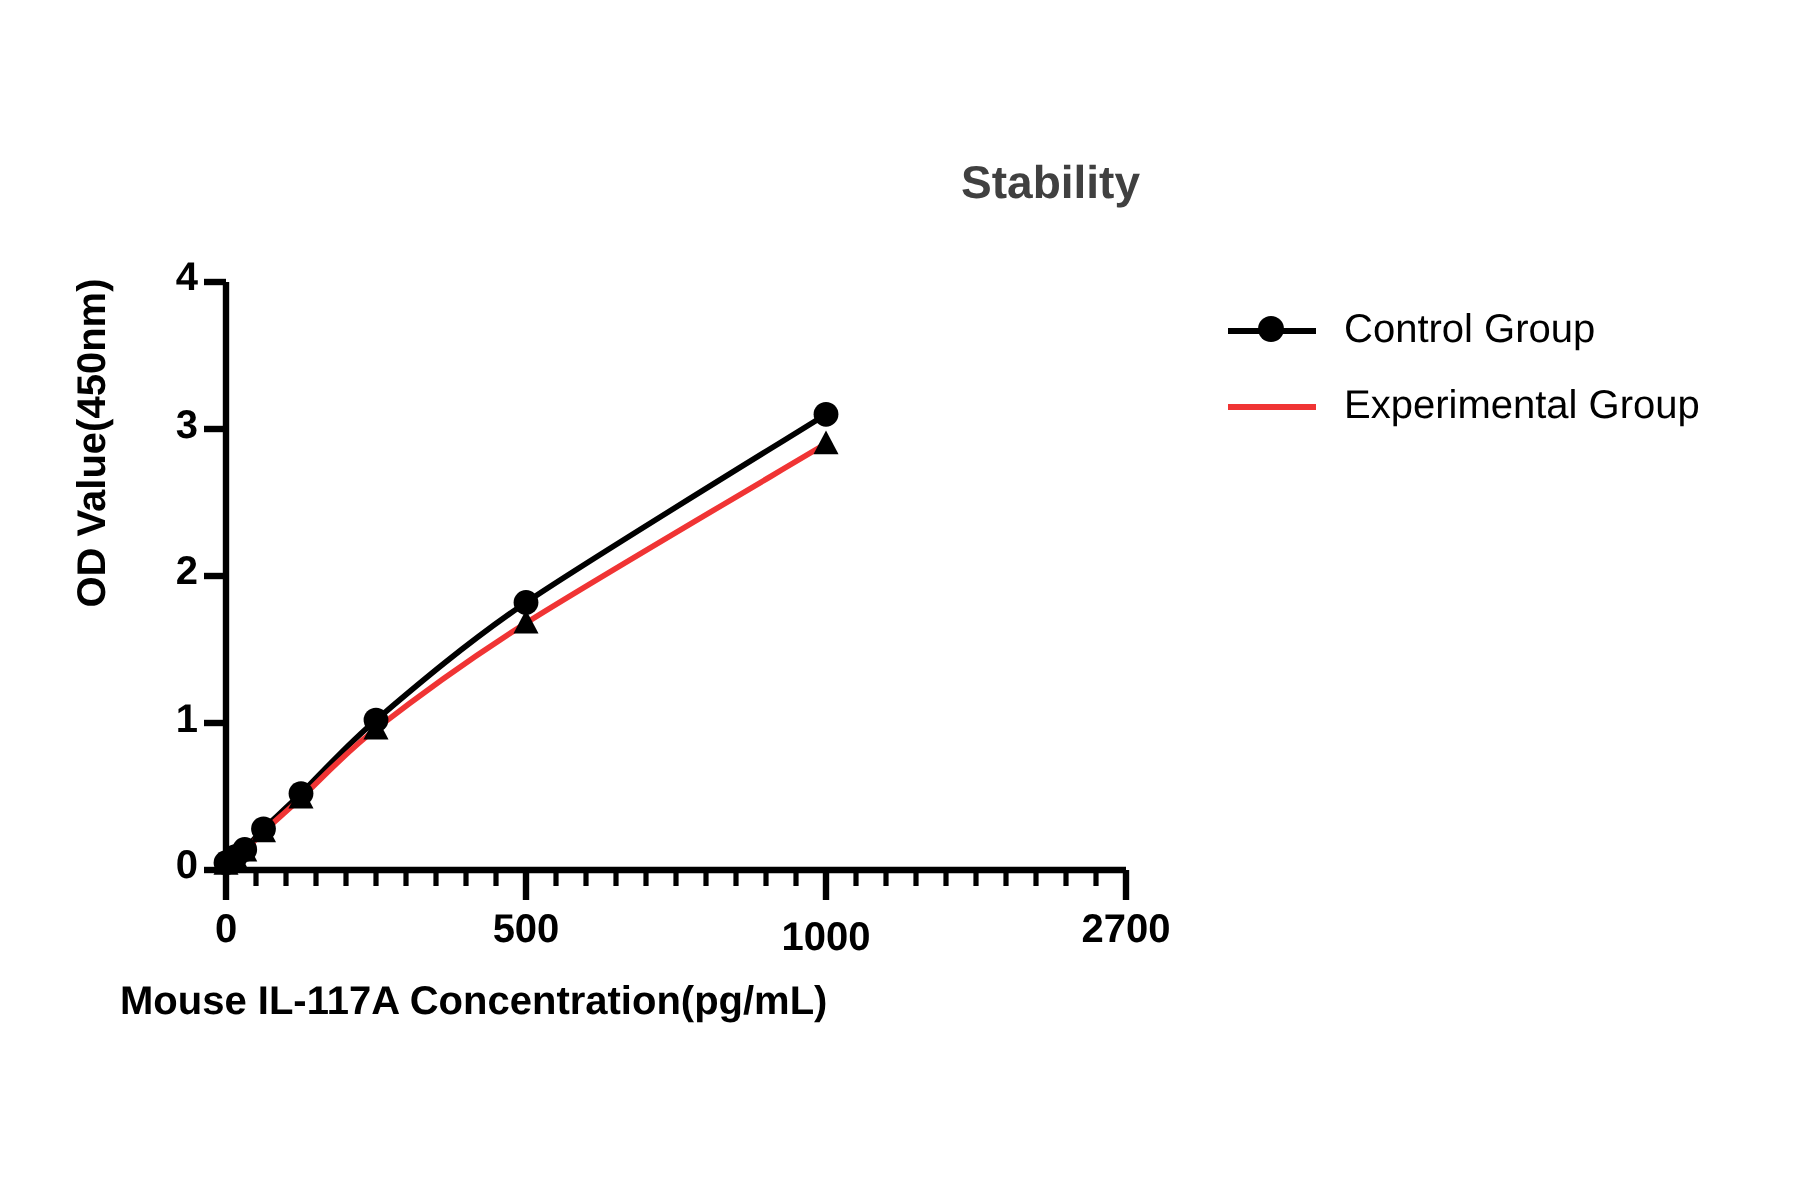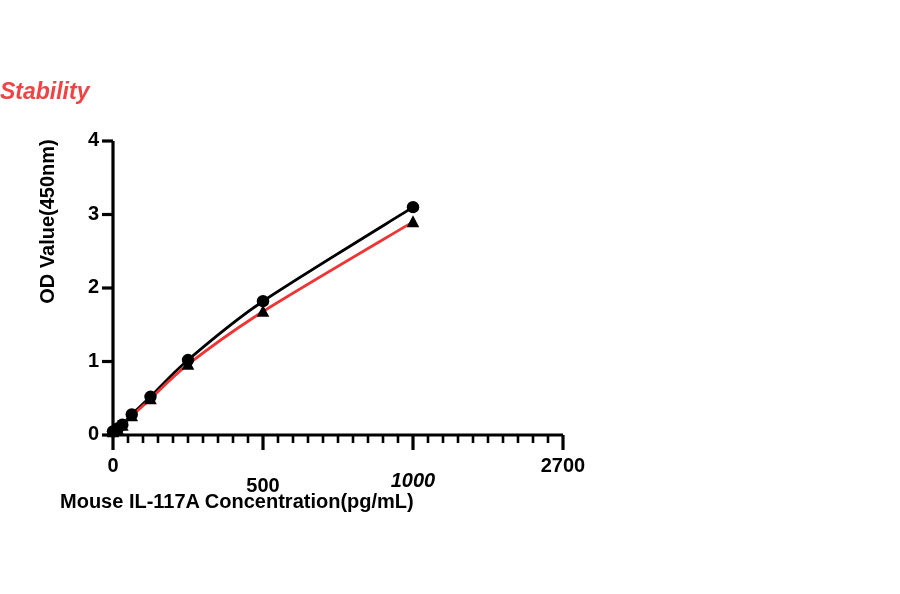--- a/index.html
+++ b/index.html
@@ -18,26 +18,25 @@
     position: absolute;
     left: 0; top: 0;
     width: 900px;
     height: 594px;
   }
   .chart-title {
     position: absolute;
     left: 0;
     top: 78px;
     width: 570px;
-    text-align: left;
+    text-align: right;
     font-size: 23px;
     font-weight: bold;
-    color: #ef4444;
+    color: #404040;
     letter-spacing: 0px;
-    font-style: italic;
   }
   .ylabel {
     position: absolute;
     left: -63px;
     top: 210px;
     width: 220px;
     text-align: center;
     font-size: 20px;
     font-weight: bold;
     color: #000;
@@ -120,22 +119,22 @@
   <div class="ylabel">OD Value(450nm)</div>
   <div class="xlabel">Mouse IL-117A Concentration(pg/mL)</div>
 
   <div id="tick-labels">
       <div class="ytick-label" style="left: 65px; top: 422px;">0</div>
       <div class="ytick-label" style="left: 65px; top: 348.5px;">1</div>
       <div class="ytick-label" style="left: 65px; top: 275px;">2</div>
       <div class="ytick-label" style="left: 65px; top: 201.5px;">3</div>
       <div class="ytick-label" style="left: 65px; top: 128px;">4</div>
       <div class="xtick-label" style="left: 68px; top: 454px;">0</div>
-      <div class="xtick-label" style="left: 218px; top: 454px; margin-top: 20px;">500</div>
-      <div class="xtick-label" style="left: 368px; top: 469px; font-style: italic;">1000</div>
+      <div class="xtick-label" style="left: 218px; top: 454px;">500</div>
+      <div class="xtick-label" style="left: 368px; top: 458px;">1000</div>
       <div class="xtick-label" style="left: 518px; top: 454px;">2700</div>
     </div>
 
   <svg id="plot" width="900" height="594" style="position:absolute;left:0;top:0;">
       <line x1="113" y1="141" x2="113" y2="435" stroke="#000" stroke-width="3.2"></line>
       <line x1="113" y1="435" x2="563" y2="435" stroke="#000" stroke-width="3.2"></line>
       <line x1="113" y1="435" x2="102" y2="435" stroke="#000" stroke-width="3.2"></line>
       <line x1="113" y1="361.5" x2="102" y2="361.5" stroke="#000" stroke-width="3.2"></line>
       <line x1="113" y1="288" x2="102" y2="288" stroke="#000" stroke-width="3.2"></line>
       <line x1="113" y1="214.5" x2="102" y2="214.5" stroke="#000" stroke-width="3.2"></line>
@@ -184,14 +183,29 @@
       <polygon points="113,425.46 106.73,437.34 119.27,437.34" fill="#000"></polygon>
       <polygon points="117.68,422.52 111.41000000000001,434.4 123.95,434.4" fill="#000"></polygon>
       <polygon points="122.36,418.84499999999997 116.09,430.72499999999997 128.63,430.72499999999997" fill="#000"></polygon>
       <polygon points="131.75,409.28999999999996 125.48,421.16999999999996 138.02,421.16999999999996" fill="#000"></polygon>
       <polygon points="150.5,392.385 144.23,404.265 156.77,404.265" fill="#000"></polygon>
       <polygon points="188,357.84 181.73,369.71999999999997 194.27,369.71999999999997" fill="#000"></polygon>
       <polygon points="263,304.91999999999996 256.73,316.79999999999995 269.27,316.79999999999995" fill="#000"></polygon>
       <polygon points="413,215.25 406.73,227.13 419.27,227.13" fill="#000"></polygon>
     </svg>
 
+  <div class="legend">
+    <div class="legend-row">
+      <span class="legend-key">
+        <span class="legend-line" style="background:#000"></span>
+        <span class="legend-dot" style="background:#000"></span>
+      </span>
+      <span class="legend-text">Control Group</span>
+    </div>
+    <div class="legend-row">
+      <span class="legend-key">
+        <span class="legend-line" style="background:#f03434"></span>
+      </span>
+      <span class="legend-text">Experimental Group</span>
+    </div>
+  </div>
 
 </div>
 
 </body></html>

